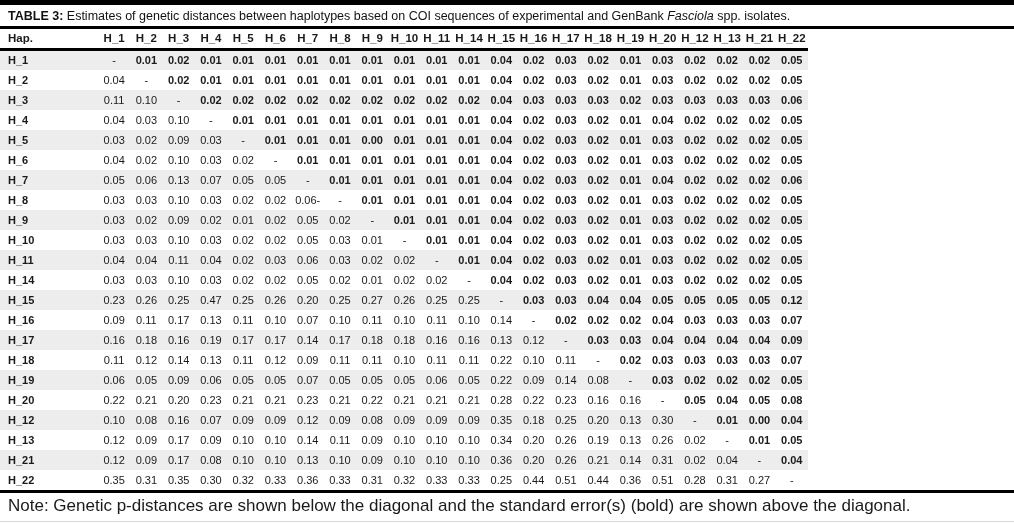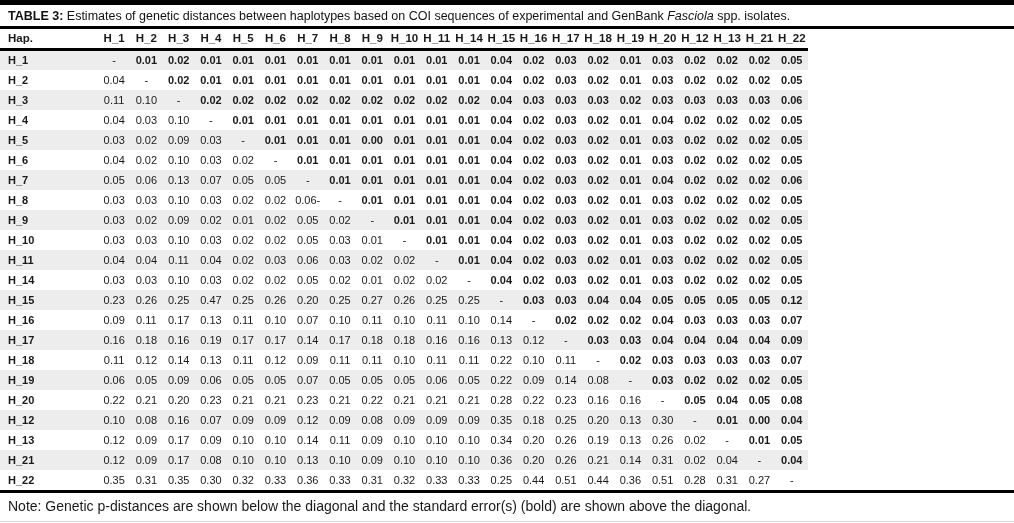--- a/index.html
+++ b/index.html
@@ -44,21 +44,21 @@
     text-align:center;
     padding:0;
     white-space:nowrap;
   }
   table.dist tbody tr { height:20px; }
   table.dist tbody tr.striped { background:#ededed; }
   table.dist td.bold { font-weight:bold; }
   .note {
     border-top:3px solid #000;
     padding:6px 8px 4px 8px;
-    font-size:14px;
+    font-size:17px;
     line-height:14px;
     color:#1a1a1a;
   }
   .bottom-rule {
     position:absolute;
     left:0; right:0; bottom:1px;
     height:1px;
     background:#d8d8d8;
   }
 </style>

